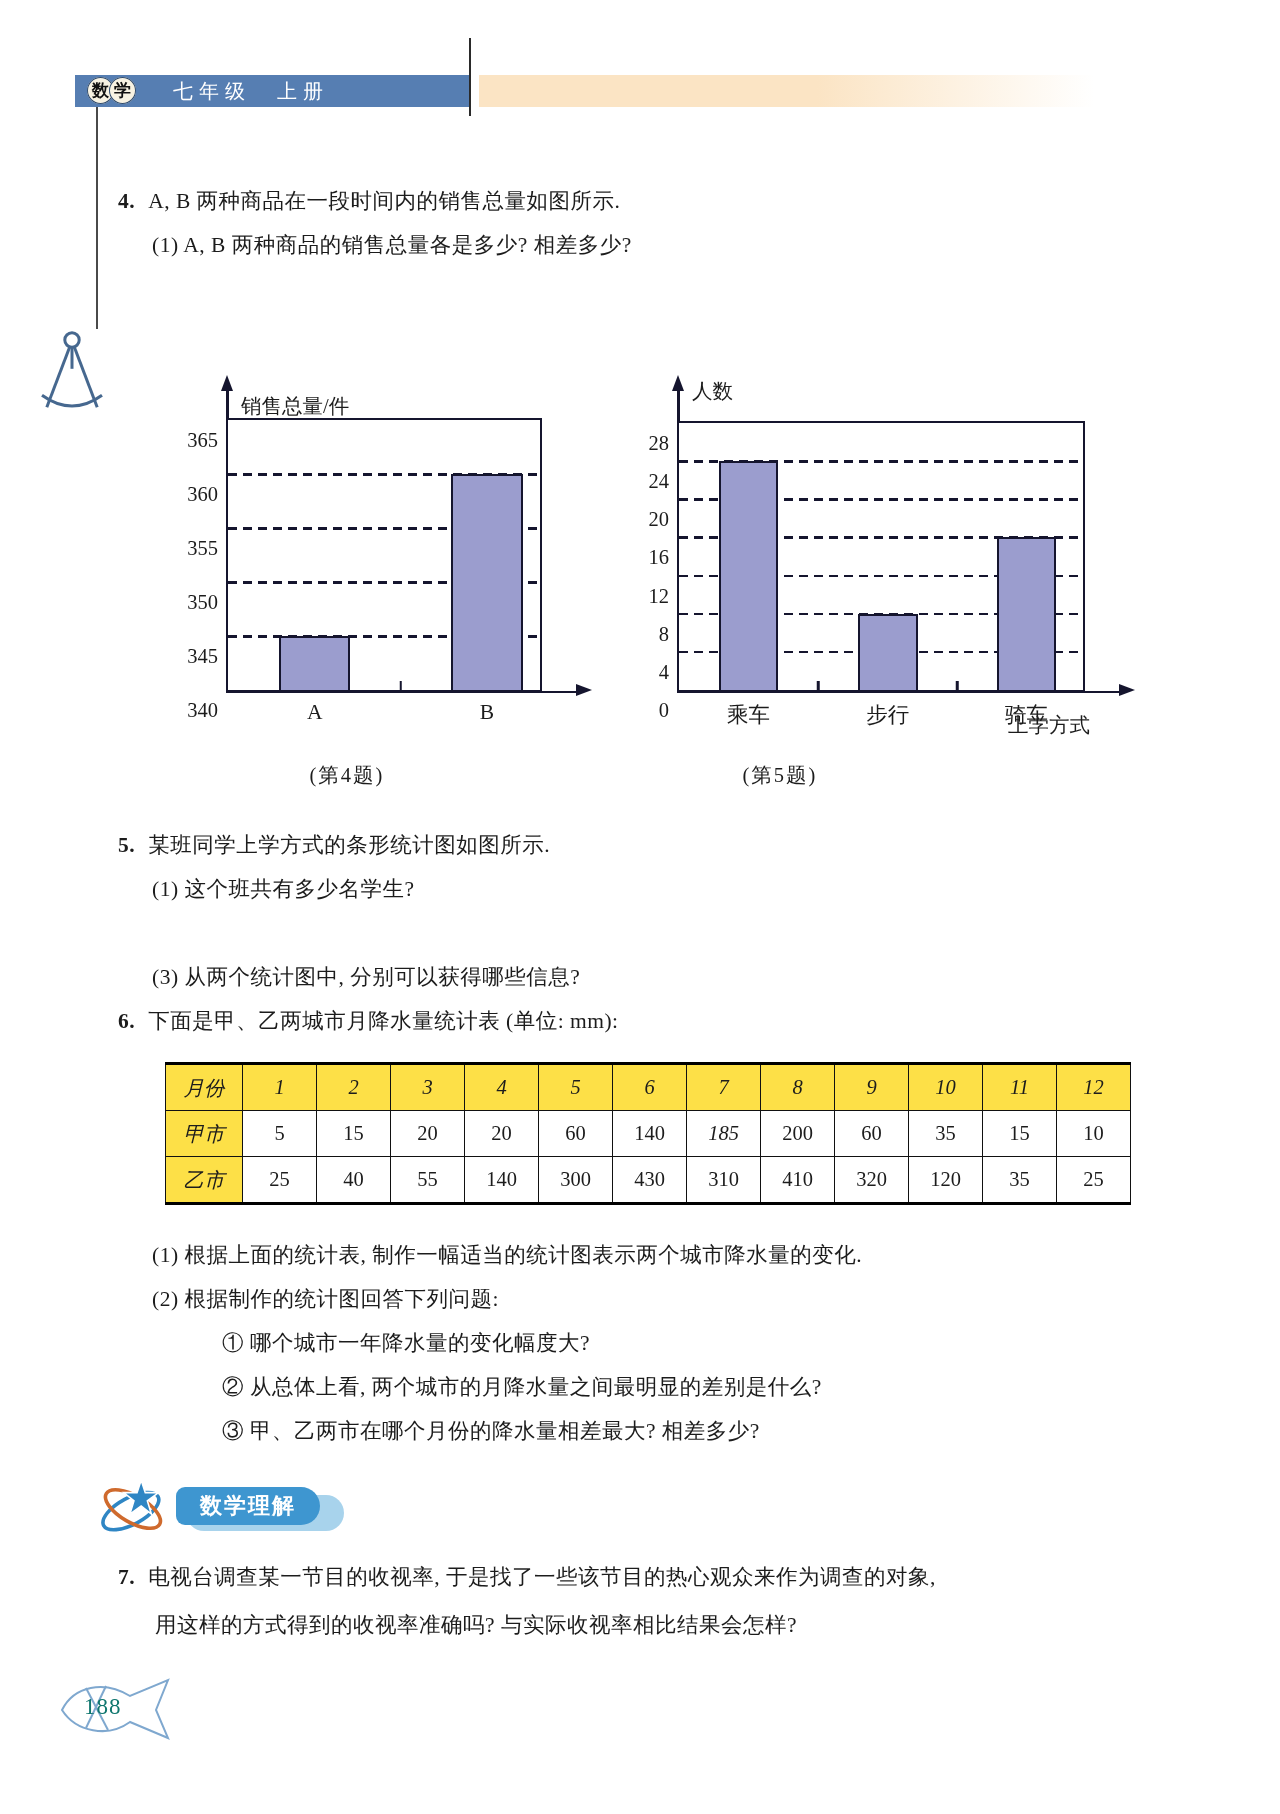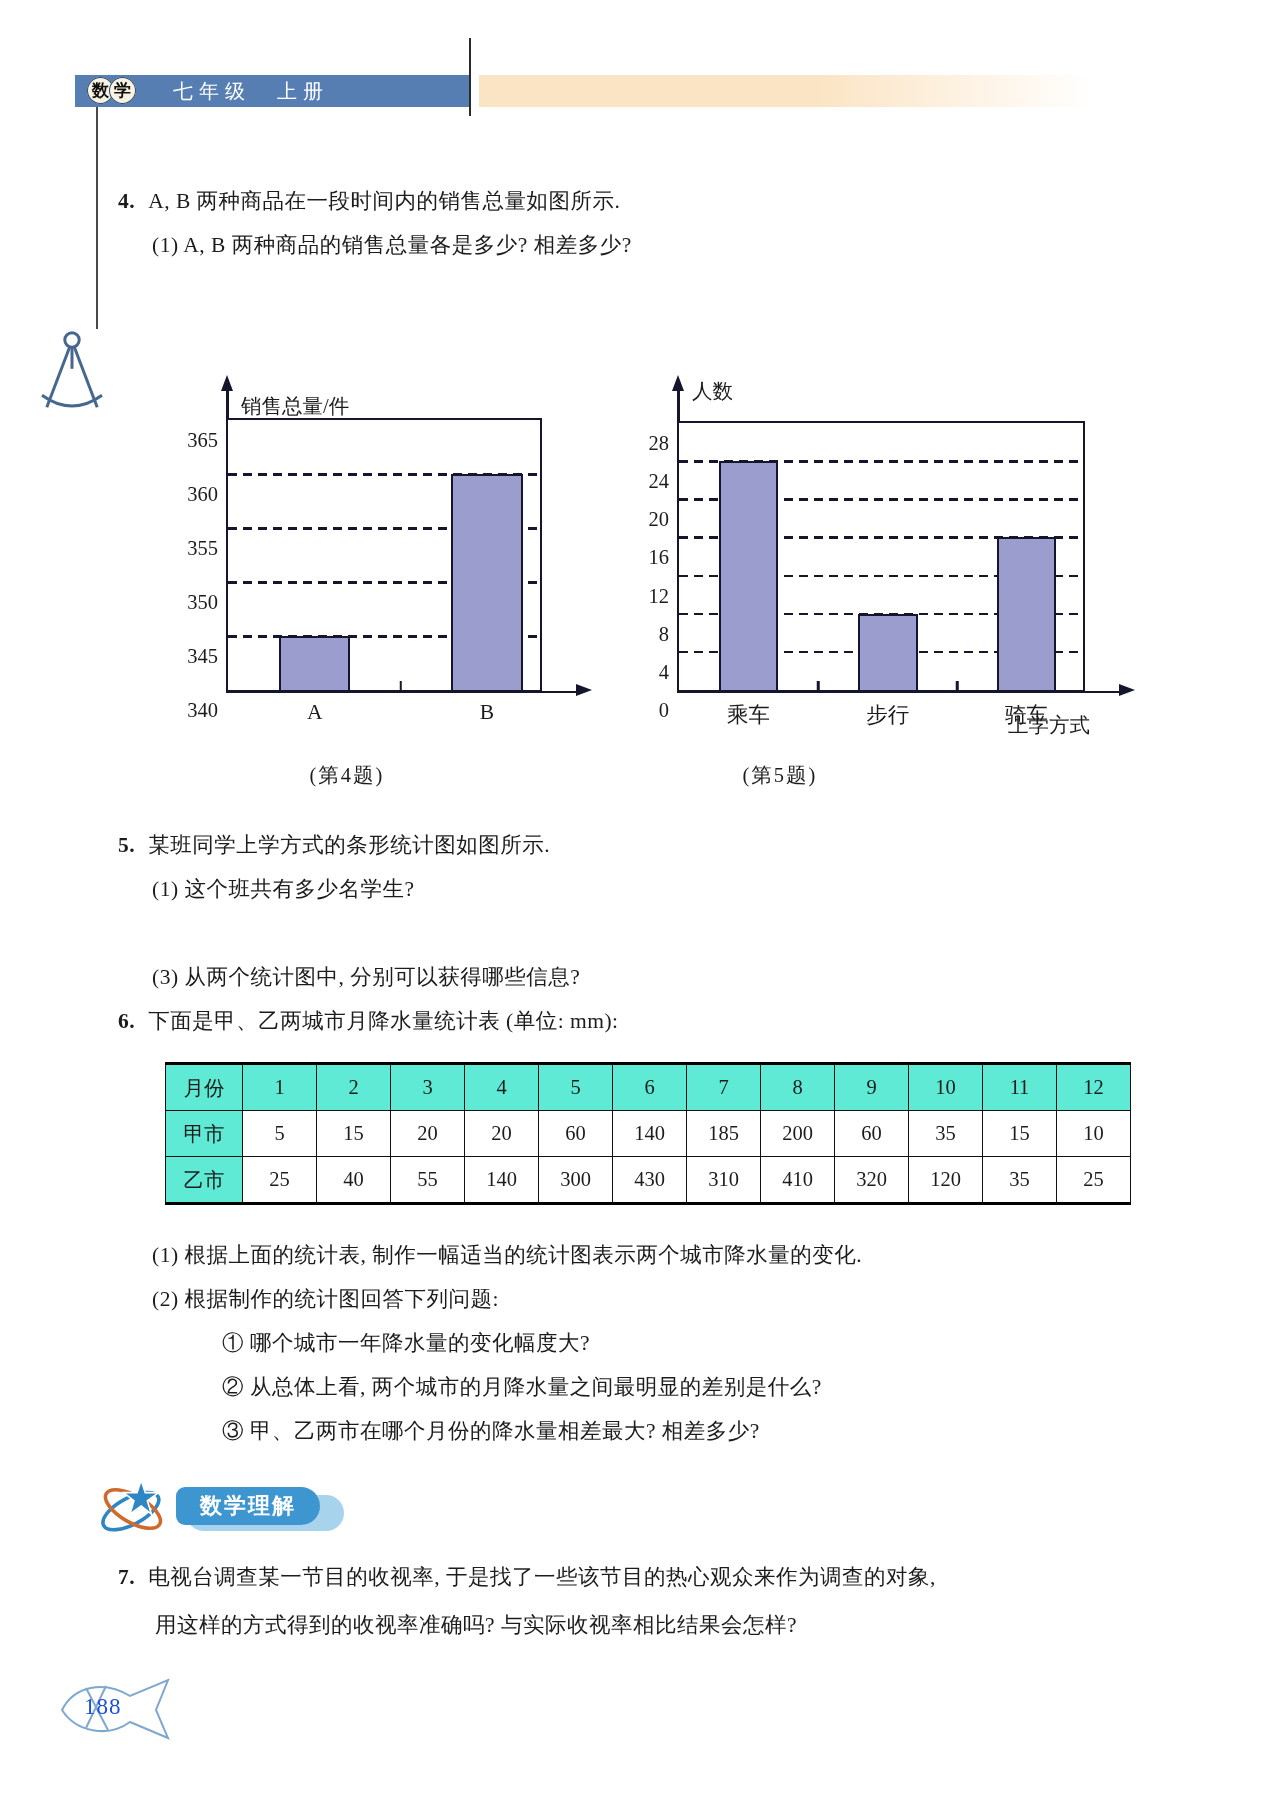--- a/index.html
+++ b/index.html
@@ -42,31 +42,31 @@
   .xarrow{position:absolute;width:0;height:0;border-top:6.5px solid transparent;
           border-bottom:6.5px solid transparent;border-left:16px solid #15152e;}
   .ylab{position:absolute;font-size:20.5px;white-space:nowrap;}
   .xlab{position:absolute;right:40px;font-size:20.5px;white-space:nowrap;}
   .caption{position:absolute;bottom:6px;width:220px;text-align:center;font-size:20.5px;letter-spacing:2px;}
   
   .rain{position:absolute;left:165px;top:1062px;width:952px;border-collapse:collapse;
         table-layout:fixed;font-size:20.5px;text-align:center;
         border-top:3.5px solid #000;border-bottom:3.5px solid #000;}
   .rain td{border:1.4px solid #111;height:45px;padding:0;}
-  .rain td.hd{background:#5eead4;}
+  .rain td.hd{background:#fde047;font-style:italic;}
   
   .badge-light{position:absolute;left:186px;top:1495px;width:158px;height:36px;
         border-radius:18px;background:#a8d3ec;}
   .badge{position:absolute;left:176px;top:1487px;width:144px;height:38px;border-radius:9px 19px 19px 9px;
         background:#3e96d0;color:#fff;font-family:"Liberation Sans",sans-serif;font-weight:bold;
         font-size:22px;line-height:38px;text-align:center;letter-spacing:2px;}
   .badge-icon{position:absolute;left:96px;top:1474px;width:78px;height:66px;}
   
   .fish{position:absolute;left:55px;top:1672px;width:122px;height:78px;}
-  .pagenum{position:absolute;left:84px;top:1694px;font-size:23px;color:#1d4ed8;letter-spacing:1px;}
+  .pagenum{position:absolute;left:84px;top:1694px;font-size:23px;color:#0f766e;letter-spacing:1px;}
 </style>
 </head>
 <body>
 
 <div class="page">
 
   <div class="header-bar">
     <div class="logo">
       <span class="logo-c c1">数</span>
       <span class="logo-c c2">学</span>
@@ -178,21 +178,21 @@
           <td class="hd" style="width: 73px;">12</td>
         </tr>
         <tr>
           <td class="hd" style="width: 76px;">甲市</td>
           <td style="width: 73px;">5</td>
           <td style="width: 73px;">15</td>
           <td style="width: 73px;">20</td>
           <td style="width: 73px;">20</td>
           <td style="width: 73px;">60</td>
           <td style="width: 73px;">140</td>
-          <td style="width: 73px;">185</td>
+          <td style="width: 73px; font-style: italic;">185</td>
           <td style="width: 73px;">200</td>
           <td style="width: 73px;">60</td>
           <td style="width: 73px;">35</td>
           <td style="width: 73px;">15</td>
           <td style="width: 73px;">10</td>
         </tr>
         <tr>
           <td class="hd" style="width: 76px;">乙市</td>
           <td style="width: 73px;">25</td>
           <td style="width: 73px;">40</td>

